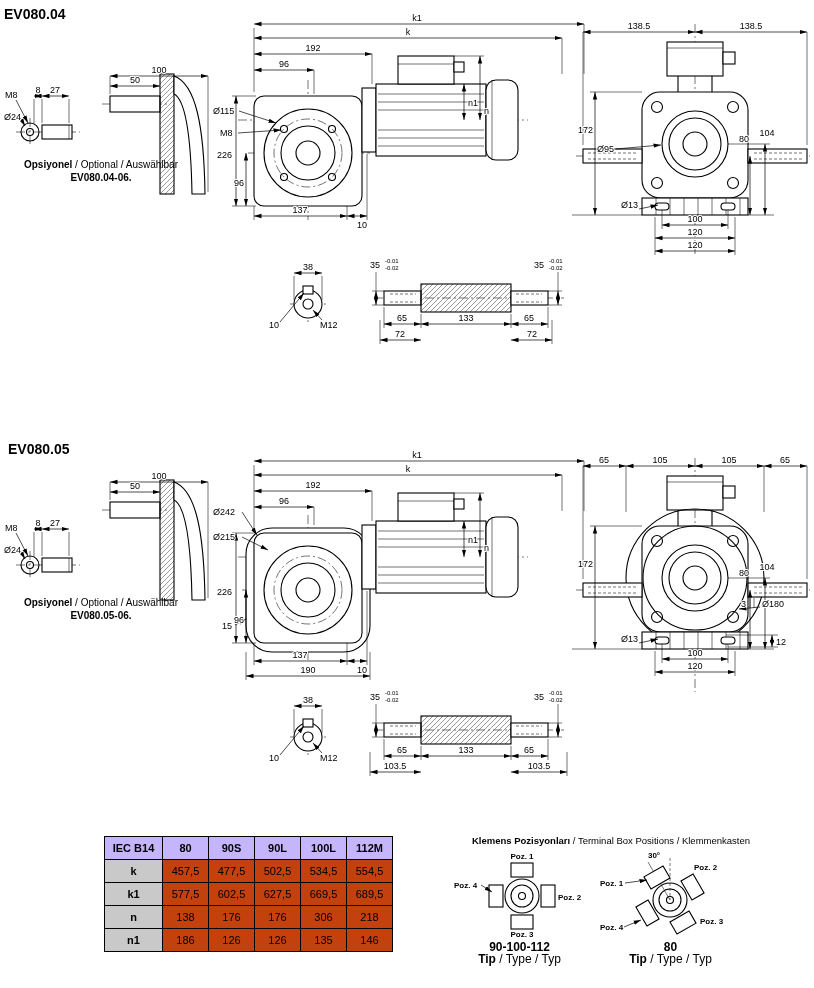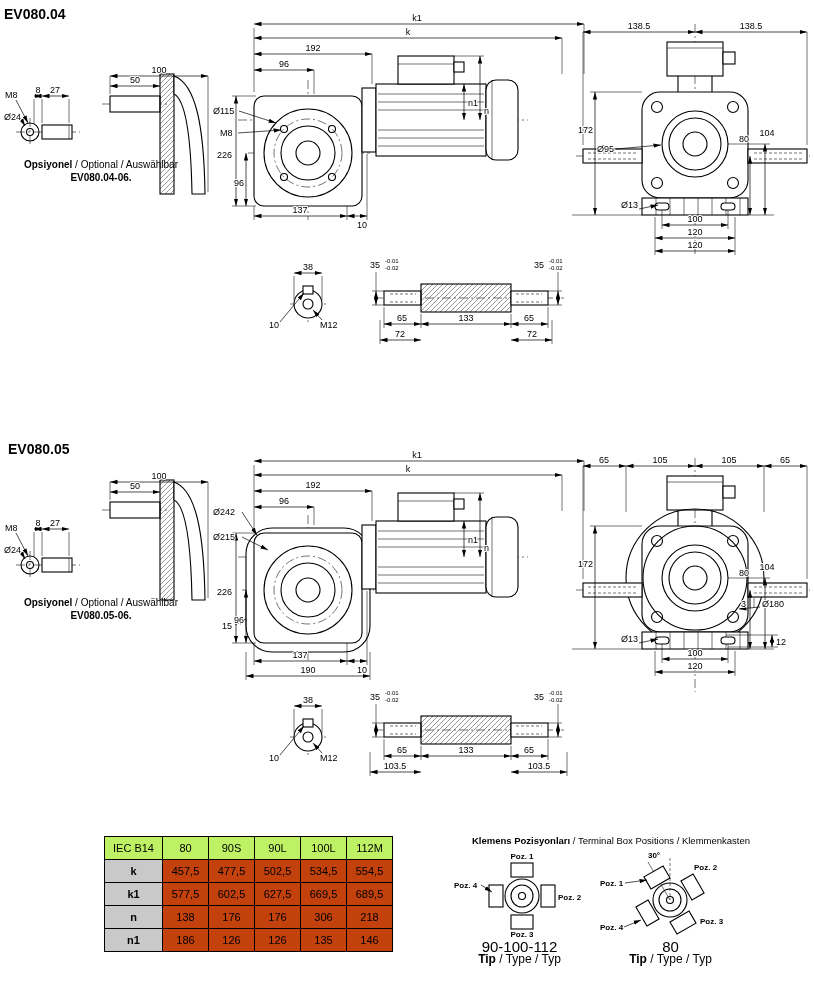--- a/index.html
+++ b/index.html
@@ -17,27 +17,27 @@
   .ln{stroke:#000;stroke-width:1.1;fill:none}
   .fw{stroke:#000;stroke-width:1.1;fill:#fff}
   .fn{stroke:#000;stroke-width:1.1;fill:none}
   .thin{stroke:#000;stroke-width:.55;fill:none}
   .cl{stroke:#000;stroke-width:.55;stroke-dasharray:9 3 2 3;fill:none}
   .dash{stroke:#000;stroke-width:.55;stroke-dasharray:3 2;fill:none}
   .dim{stroke:#000;stroke-width:.7;fill:none}
   .lead{stroke:#000;stroke-width:.7;fill:none}
   .spec-table{border-collapse:collapse;font-size:11px}
   .spec-table th,.spec-table td{border:1px solid #000;text-align:center;vertical-align:middle;height:23px}
-  .spec-table th{background:#bef264;font-weight:normal;width:46px}
+  .spec-table th{background:#c4b5fd;font-weight:bold;width:46px}
   .spec-table th.corner{width:58px}
   .spec-table td.rowhead{background:#c9c9c9;font-weight:bold;width:58px}
   .spec-table td{width:46px;background:#c2410c}
   .tb-heading{font-size:9.5px;text-align:center}
   .tb-caption{text-align:center;line-height:12px}
-  .tb-caption .types{font-size:15px;font-weight:normal}
+  .tb-caption .types{font-size:12px;font-weight:bold}
   .tb-caption .tip{font-size:12px}
 </style>
 </head>
 <body>
 
 <div id="page">
 
   <div class="abs sec-title" style="left:4px;top:6px">EV080.04</div>
 
   <svg class="tech abs" style="left:4px;top:84px" width="100" height="75" viewBox="0 0 100 75">

